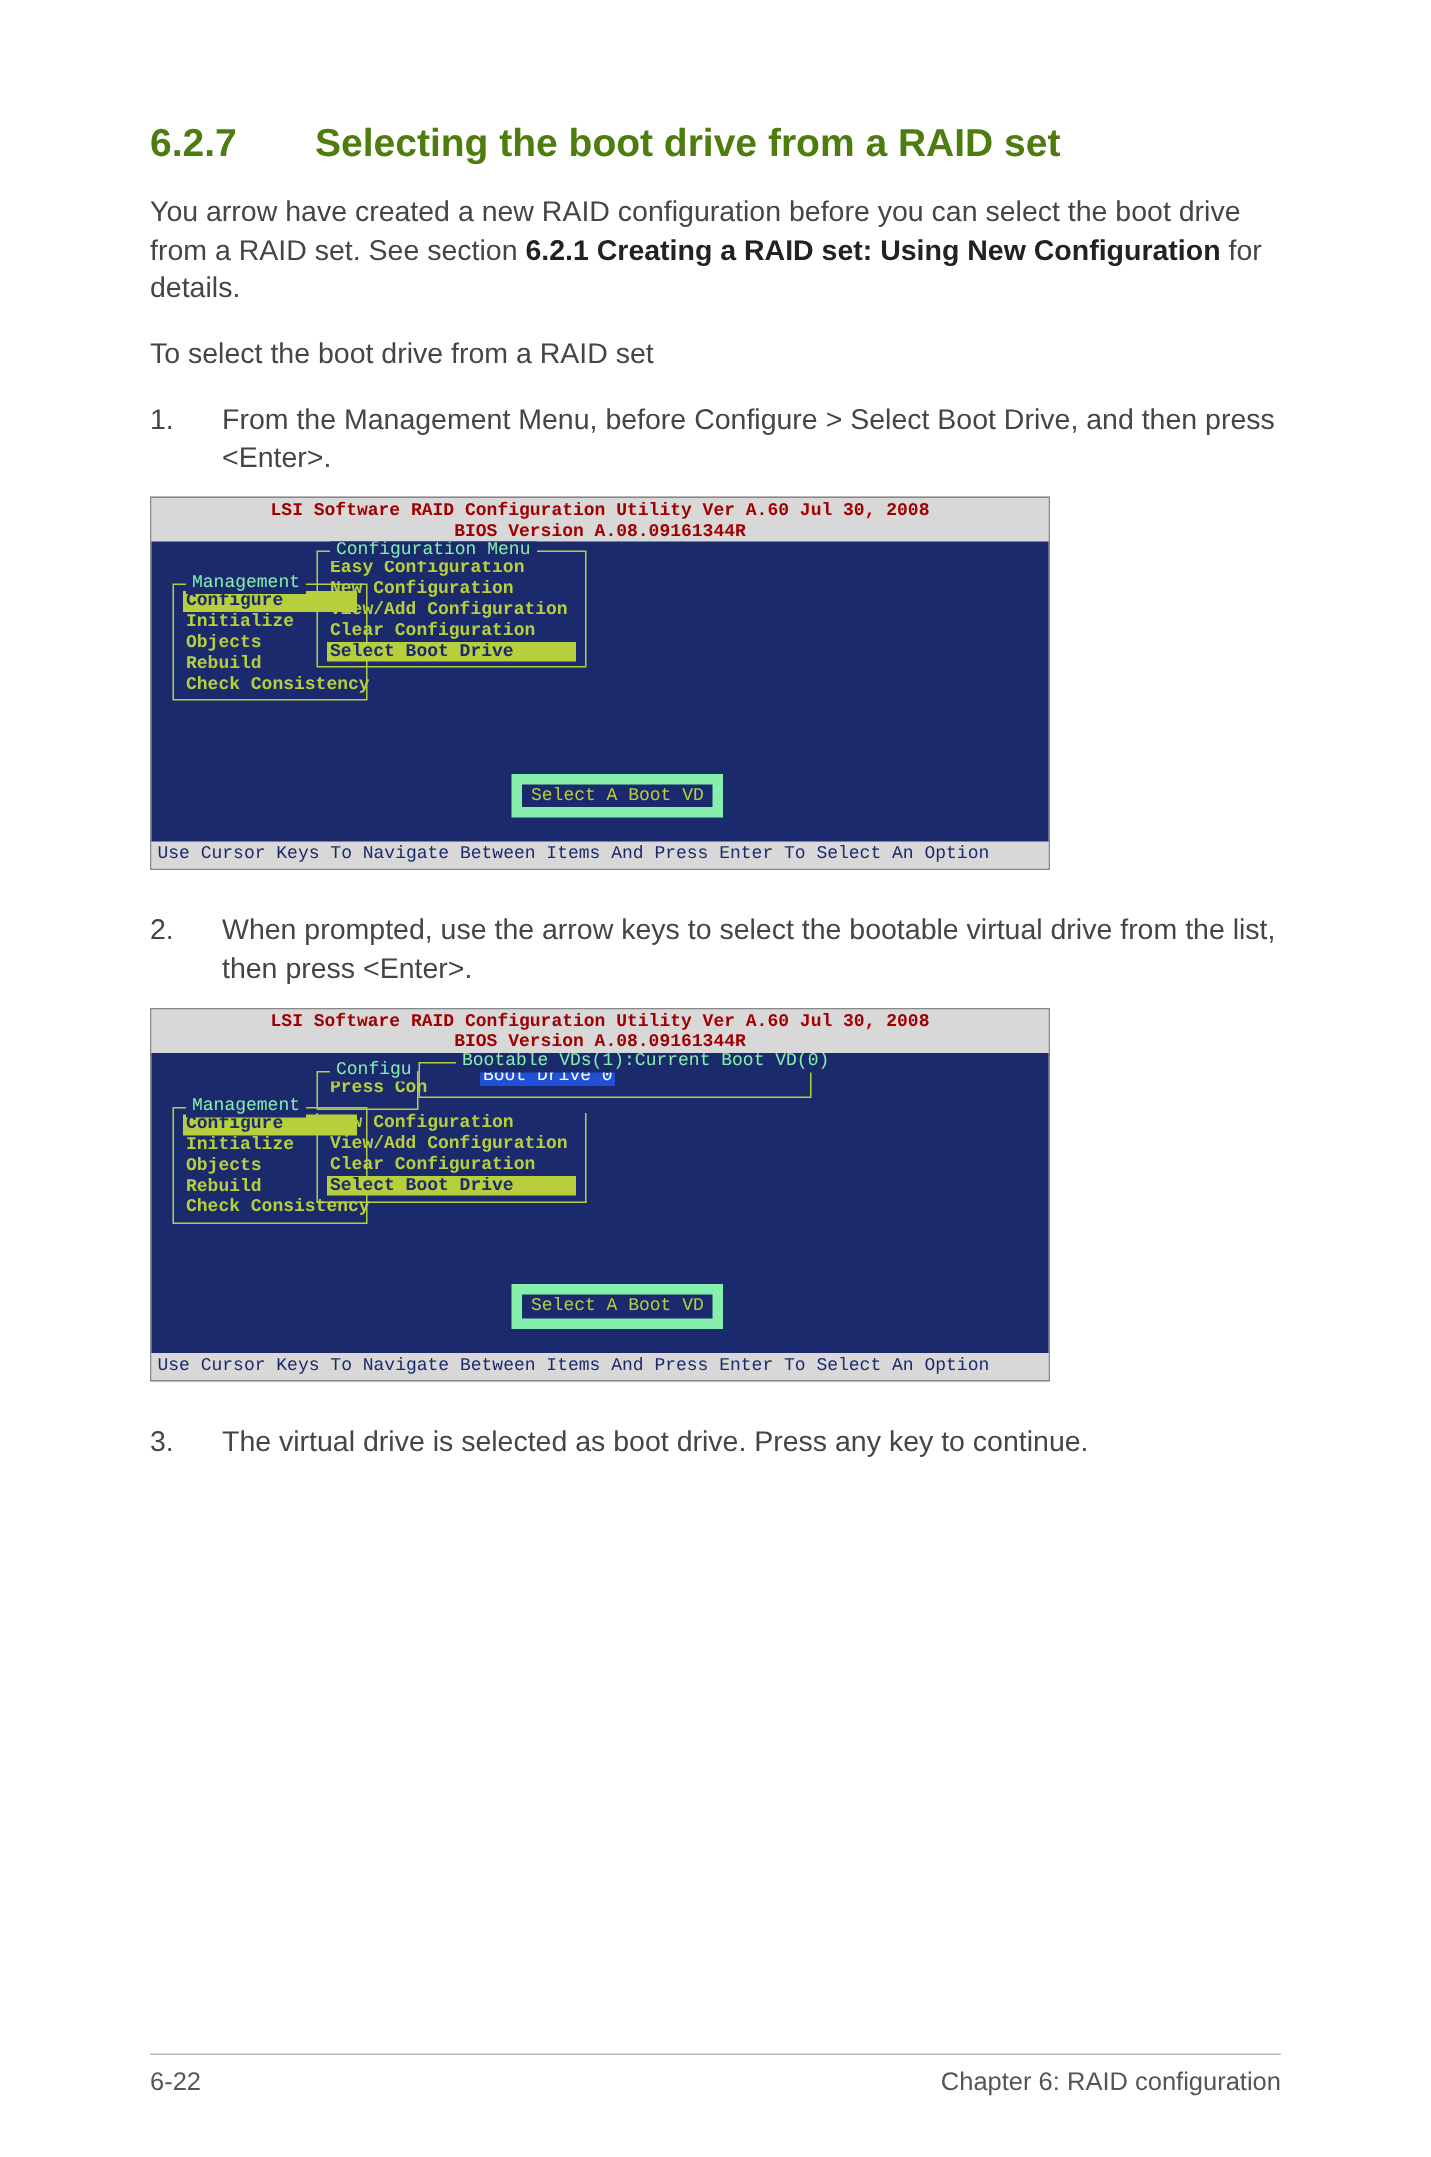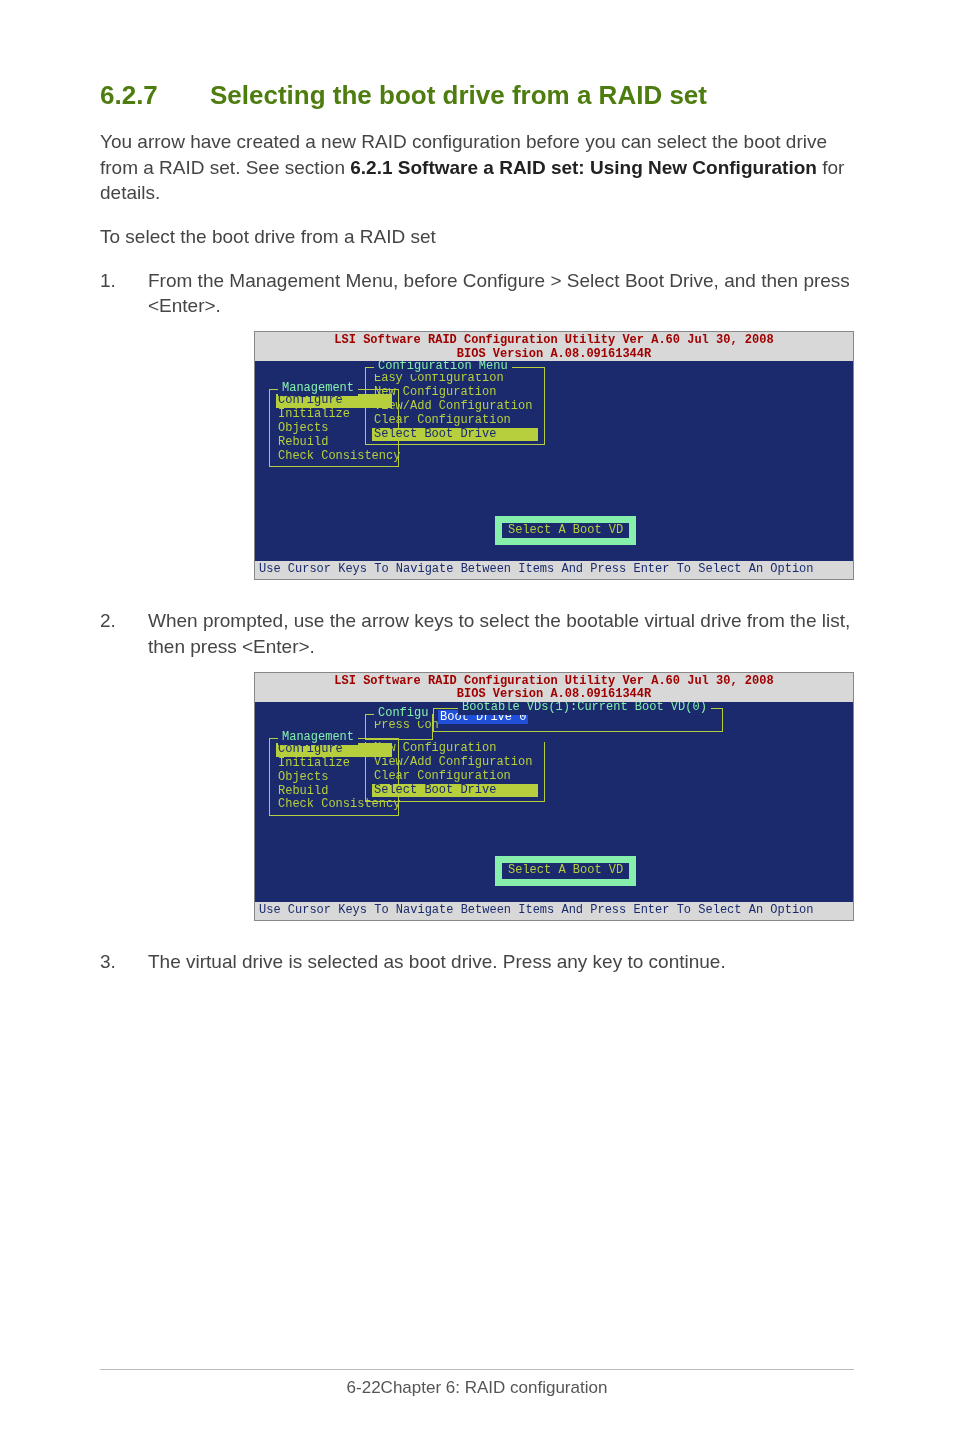--- a/index.html
+++ b/index.html
@@ -28,21 +28,21 @@
   ol.steps { list-style: none; counter-reset: none; }
   ol.steps > li {
     font-size: 19px;
     line-height: 1.35;
     color: #454545;
     margin-bottom: 12px;
     display: flex;
   }
   ol.steps > li .step-num { width: 48px; flex-shrink:0; }
   ol.steps > li .step-text { flex:1; }
-  .bios-wrap { display:flex; justify-content:flex-end; margin: 10px 0 28px 0; }
+  .bios-wrap { display:flex; justify-content:flex-start; margin: 10px 0 28px 0; }
   .bios {
     width: 600px;
     background: #d8d8d8;
     font-family: "Courier New", monospace;
     font-size: 12px;
     line-height: 1.15;
     color: #b7cf3c;
     border: 1px solid #888;
   }
   .bios-header {
@@ -74,20 +74,21 @@
     padding: 0 4px;
     color: #86efac;
     font-size: 12px;
     white-space: nowrap;
   }
   .menu-list { padding: 4px 6px 4px 6px; }
   .menu-item {
     color: #b7cf3c;
     white-space: nowrap;
     padding: 0 2px;
+    font-weight: bold;
   }
   .menu-item.sel {
     background: #b7cf3c;
     color: #1a2a6c;
   }
   .bottom-msg-box {
     position:absolute;
     border:7px solid #86efac;
     padding:1px 6px;
     left: 240px;
@@ -110,32 +111,32 @@
   .page-footer {
     position: absolute;
     bottom: 40px;
     left: 100px;
     right: 100px;
     border-top: 1px solid #bbb;
     padding-top: 8px;
     font-size: 17px;
     color: #555;
     display: flex;
-    justify-content: center;
+    justify-content: space-between;
   }
 </style>
 </head>
 <body>
 
 <h2 class="section-title">
   <span class="num">6.2.7</span><span>Selecting the boot drive from a RAID set</span>
 </h2>
 
 <p class="body">
-  <span>You arrow have created a new RAID configuration before you can select the boot drive from a RAID set. See section </span><span class="bold">6.2.1 Software a RAID set: Using New Configuration</span><span> for details.</span>
+  <span>You arrow have created a new RAID configuration before you can select the boot drive from a RAID set. See section </span><span class="bold">6.2.1 Creating a RAID set: Using New Configuration</span><span> for details.</span>
 </p>
 
 <p class="body">To select the boot drive from a RAID set</p>
 
 <ol class="steps">
   <li>
     <span class="step-num">1.</span>
     <span class="step-text">
       <span>From the </span><span class="bold">Management Menu</span><span>, before </span><span class="bold">Configure</span><span> &gt; </span><span class="bold">Select Boot Drive</span><span>, and then press &lt;Enter&gt;.</span>
     </span>
@@ -212,21 +213,21 @@
 
       <div class="bios-box" style="left:110px; top:40px; width:180px; height:60px; border-top:none;">
         <div class="menu-list" style="padding-top:0;">
           <div class="menu-item">New Configuration</div>
           <div class="menu-item">View/Add Configuration</div>
           <div class="menu-item">Clear Configuration</div>
           <div class="menu-item sel">Select Boot Drive</div>
         </div>
       </div>
 
-      <div class="bios-box" style="left:178px; top:6px; width:290px; height:24px;">
+      <div class="bios-box" style="left:178px; top:6px; width:262px; height:24px;padding-left:36px;">
         <span class="legend" style="left:24px;">Bootable VDs(1):Current Boot VD(0)</span>
         <div class="menu-list" style="padding:2px 4px;">
           <span class="boot-highlight">Boot Drive 0</span>
         </div>
       </div>
       <div class="bottom-msg-box">Select A Boot VD</div>
     </div>
     <div class="bios-footer">Use Cursor Keys To Navigate Between Items And Press Enter To Select An Option</div>
   </div>
 </div>

